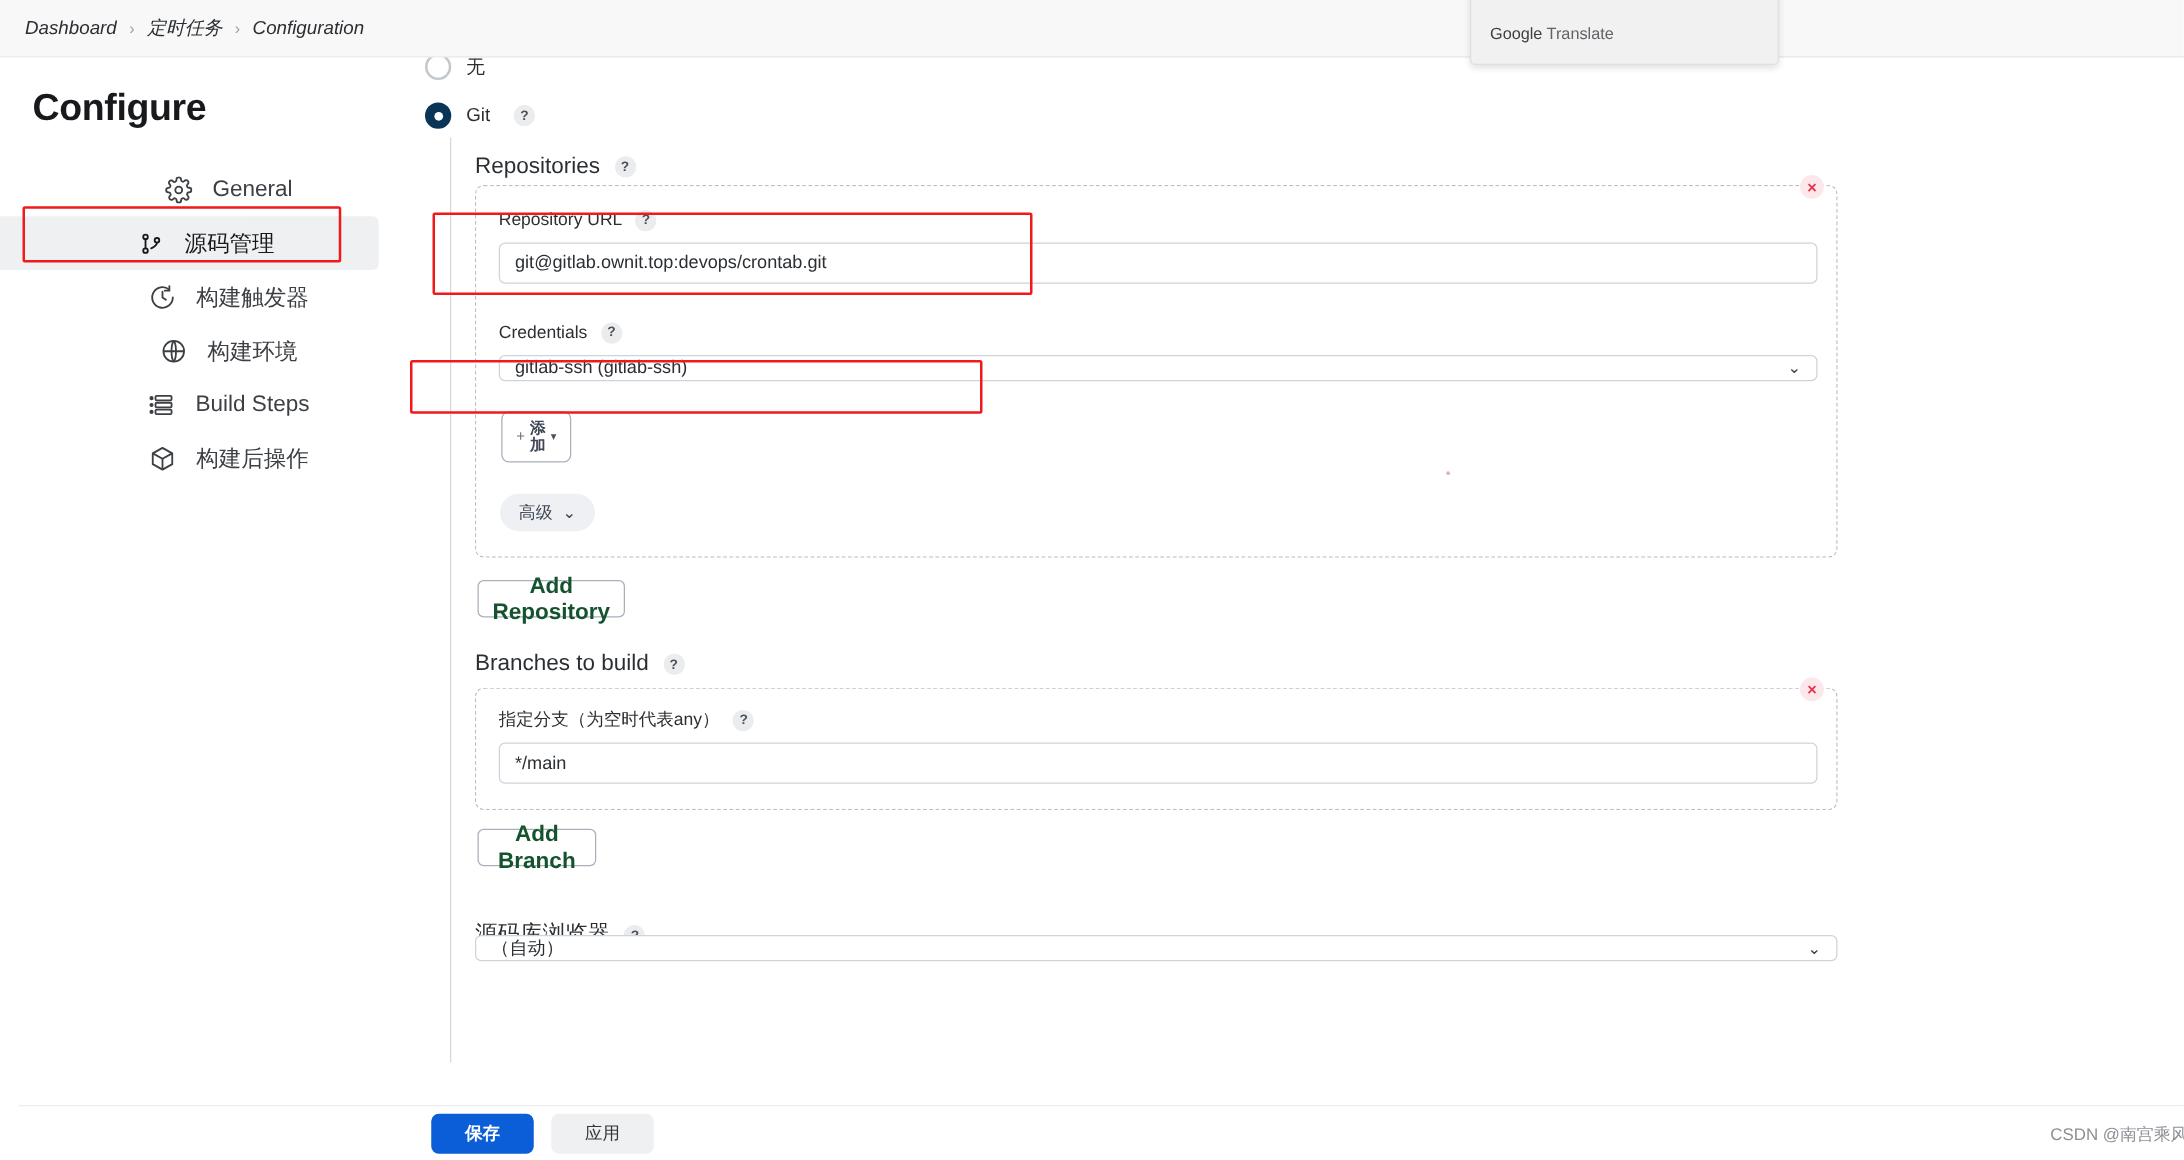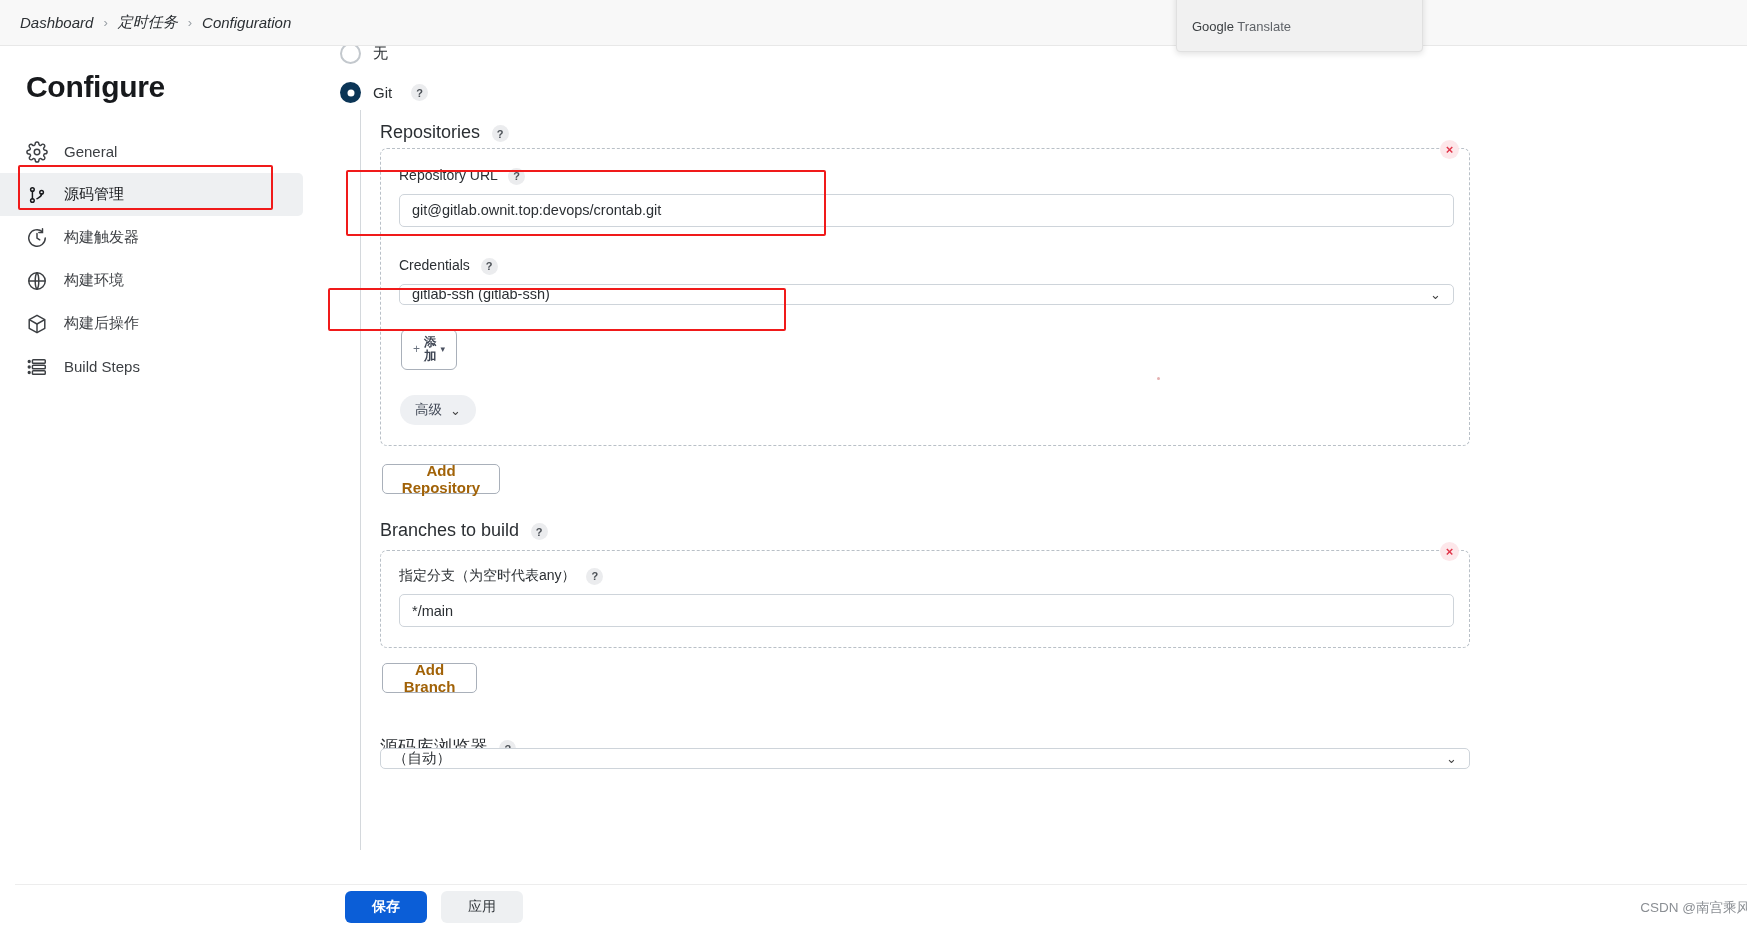--- a/index.html
+++ b/index.html
@@ -28,22 +28,22 @@
     position:absolute; left:0; top:46px; width:340px; height:882px;
     background:#ffffff;
   }
   .configure-title {
     font-size:30px; font-weight:bold; color:#17191c;
     padding:24px 0 0 26px; letter-spacing:-0.3px;
   }
   .nav { margin-top:26px; }
   .nav-item {
     display:flex; align-items:center; gap:16px;
-    height:43px; padding-left:26px; font-size:15px; color:#3c3f43;
-    cursor:pointer; position:relative;
+    height:43px; padding-left:26px; font-size:18px; color:#3c3f43;
+    cursor:pointer; position:relative;justify-content:center;
   }
   .nav-item.active { background:#eef0f2; width:303px; border-radius:0 5px 5px 0;}
   .nav-item.active .nav-label { color:#17191c; }
   .nav-ico { width:22px; height:22px; flex:0 0 22px; display:block; }
   .nav-ico svg { width:22px; height:22px; display:block; }
   .red-outline {
     position:absolute; border:2px solid #f01a1a; border-radius:2px;
     pointer-events:none;
   }
 
@@ -100,21 +100,21 @@
 
   .close-x {
     position:absolute; width:19px; height:19px; border-radius:50%;
     background:#fde7ea; color:#e0364a; font-size:13px; line-height:19px;
     text-align:center; cursor:pointer; font-weight:bold;
   }
 
   .btn-outline {
     display:inline-flex; align-items:center; justify-content:center;
     border:1px solid #a9b0ba; border-radius:5px; background:#fff;
-    color:#a16207; font-size:15px; font-weight:bold; padding:0 14px;
+    color:#14532d; font-size:18px; font-weight:bold; padding:0 14px;
     height:30px; cursor:pointer; font-family:inherit;
   }
   .btn-add {
     display:inline-flex; align-items:center; justify-content:center; gap:4px;
     border:1px solid #a9b0ba; border-radius:6px; background:#fff;
     color:#555f78; font-size:13px; padding:5px 11px; height:41px;
     cursor:pointer; font-family:inherit; line-height:1.05;
   }
   .btn-add .plus { font-size:12px; color:#6b7380; align-self:center; }
   .btn-add .cjk { display:flex; flex-direction:column; align-items:center; font-size:12.5px; color:#3f4654; font-weight:bold;}
@@ -221,45 +221,45 @@
       </div>
 
       <div class="nav-item">
         <span class="nav-ico">
           <svg viewBox="0 0 24 24" fill="none" stroke="#3c3f43" stroke-width="1.6">
             <circle cx="12" cy="12" r="9"></circle>
             <path d="M3 12h18M12 3c2.6 2.8 2.6 15.2 0 18M12 3c-2.6 2.8-2.6 15.2 0 18"></path>
           </svg>
         </span>
         <span class="nav-label">构建环境</span>
-      </div>
-
-      <div class="nav-item">
-        <span class="nav-ico">
-          <svg viewBox="0 0 24 24" fill="none" stroke="#3c3f43" stroke-width="1.6" stroke-linejoin="round">
-            <path d="M12 2.5l8.5 4.8v9.4L12 21.5 3.5 16.7V7.3z"></path>
-            <path d="M3.6 7.3L12 12l8.4-4.7"></path>
-            <path d="M12 12v9.5"></path>
-          </svg>
-        </span>
-        <span class="nav-label">构建后操作</span>
       </div>
 
       <div class="nav-item">
         <span class="nav-ico">
           <svg viewBox="0 0 24 24" fill="none" stroke="#3c3f43" stroke-width="1.6">
             <rect x="7" y="4" width="14" height="4" rx="1"></rect>
             <rect x="7" y="10" width="14" height="4" rx="1"></rect>
             <rect x="7" y="16" width="14" height="4" rx="1"></rect>
             <circle cx="3.5" cy="6" r="1" fill="#3c3f43"></circle>
             <circle cx="3.5" cy="12" r="1" fill="#3c3f43"></circle>
             <circle cx="3.5" cy="18" r="1" fill="#3c3f43"></circle>
           </svg>
         </span>
         <span class="nav-label">Build Steps</span>
+      </div>
+
+      <div class="nav-item">
+        <span class="nav-ico">
+          <svg viewBox="0 0 24 24" fill="none" stroke="#3c3f43" stroke-width="1.6" stroke-linejoin="round">
+            <path d="M12 2.5l8.5 4.8v9.4L12 21.5 3.5 16.7V7.3z"></path>
+            <path d="M3.6 7.3L12 12l8.4-4.7"></path>
+            <path d="M12 12v9.5"></path>
+          </svg>
+        </span>
+        <span class="nav-label">构建后操作</span>
       </div>
     </div>
 
     <div class="red-outline" style="left:18px; top:119px; width:255px; height:45px;"></div>
   </div>
 
   <div class="main">
 
     <div class="radio-row" style="position:absolute; left:0px; top:-3px;">
       <span class="radio"></span>

